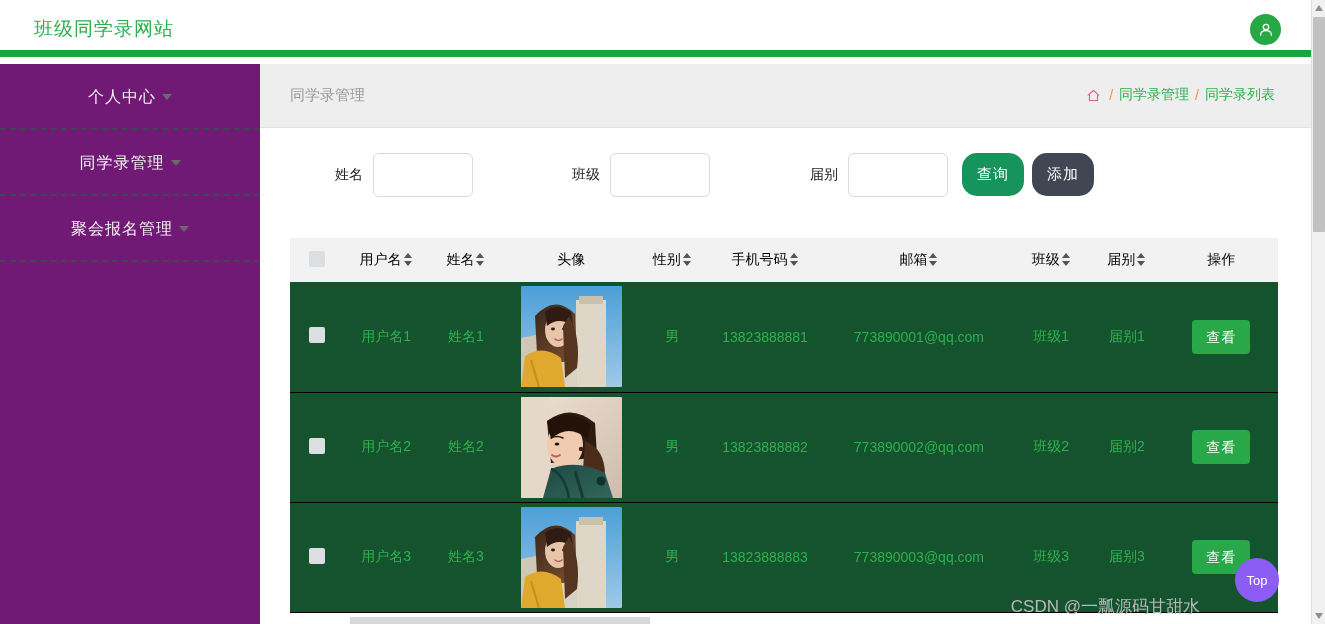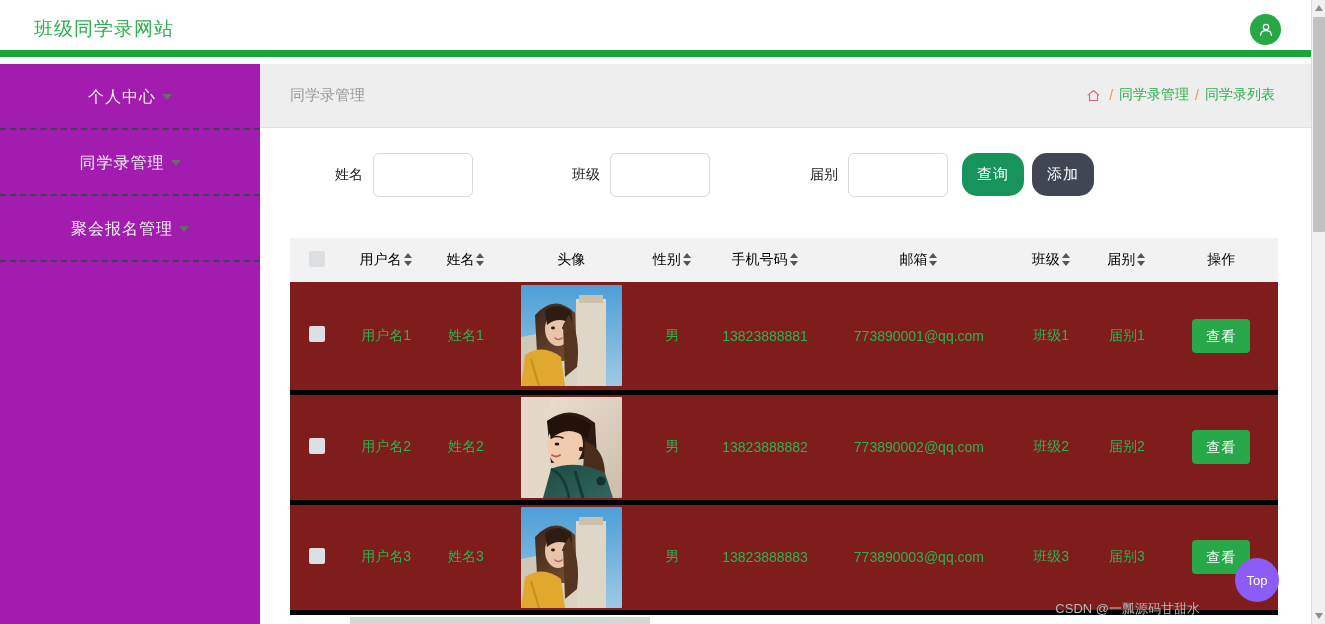--- a/index.html
+++ b/index.html
@@ -45,21 +45,21 @@
     justify-content: center;
   }
   .user-avatar svg { display: block; }
 
   
   .sidebar {
     position: absolute;
     left: 0; top: 64px;
     width: 260px;
     height: 560px;
-    background: #a21caf;
+    background: #701a75;
   }
   .side-item {
     position: relative;
     height: 66px;
     display: flex;
     align-items: center;
     justify-content: center;
     color: #f4f4f4;
     font-size: 16px;
     letter-spacing: 1px;
@@ -206,22 +206,22 @@
   }
   .sorter i.up { top: 0; border-bottom: 5px solid #555; }
   .sorter i.dn { bottom: 0; border-top: 5px solid #555; }
 
   table.data tbody td {
     height: 110px;
     font-size: 14px;
     color: #2eb04f;
     text-align: center;
     vertical-align: middle;
-    border-bottom: 5px solid #000000;
-    background: #7f1d1d;
+    border-bottom: 1px solid #000000;
+    background: #14532d;
   }
   .chk {
     display: inline-block;
     width: 16px; height: 16px;
     background: #dcdfe2;
     border-radius: 2px;
     cursor: pointer;
   }
   .avatar-img {
     width: 101px;
@@ -271,21 +271,21 @@
     align-items: center;
     justify-content: center;
     cursor: pointer;
     z-index: 30;
   }
 
   
   .watermark {
     position: absolute;
     right: 125px; bottom: 6px;
-    font-size: 13px;
+    font-size: 17px;
     color: #b9b9b9;
     white-space: nowrap;
     z-index: 25;
     margin-top: 29px;
   }
 
   
   .vscroll {
     position: absolute;
     right: 0; top: 0;

